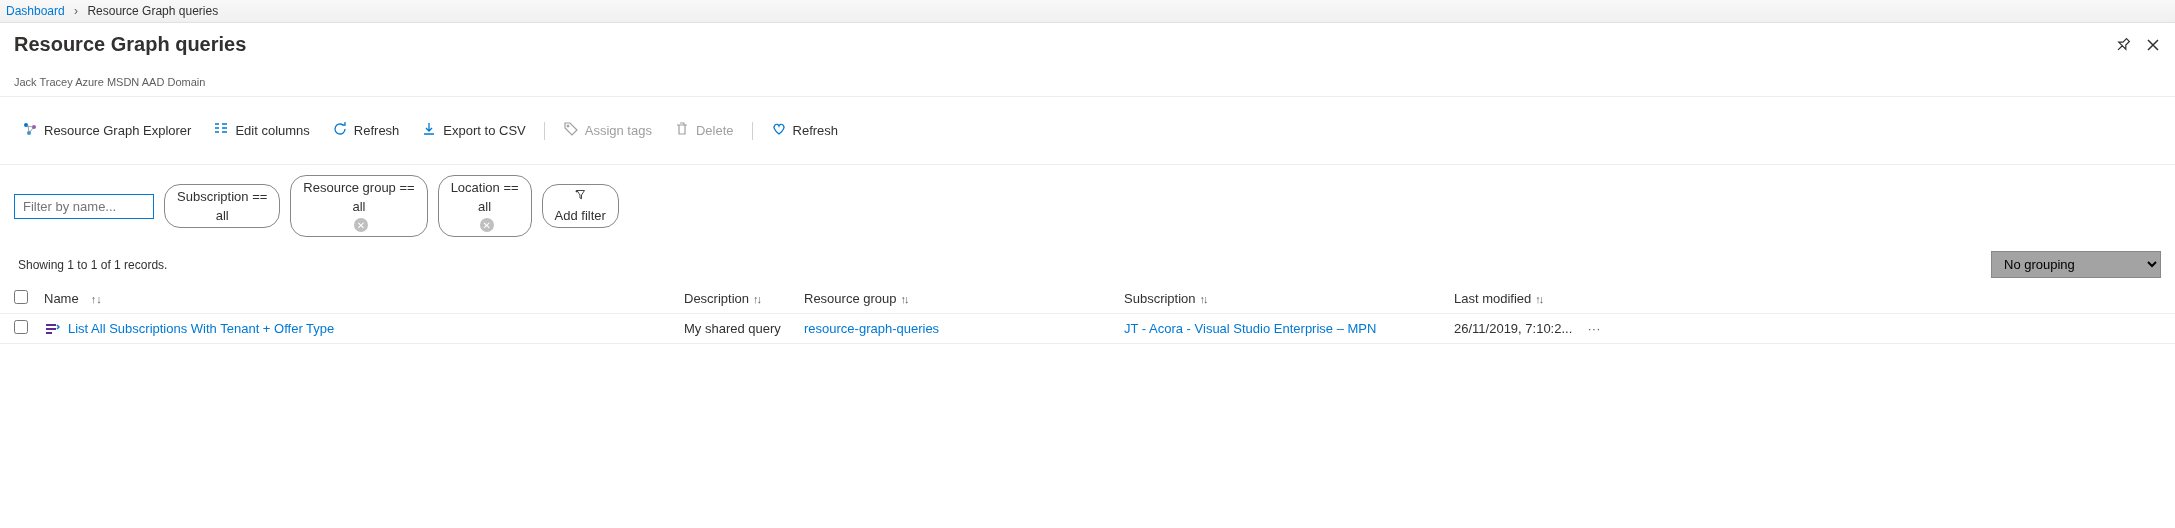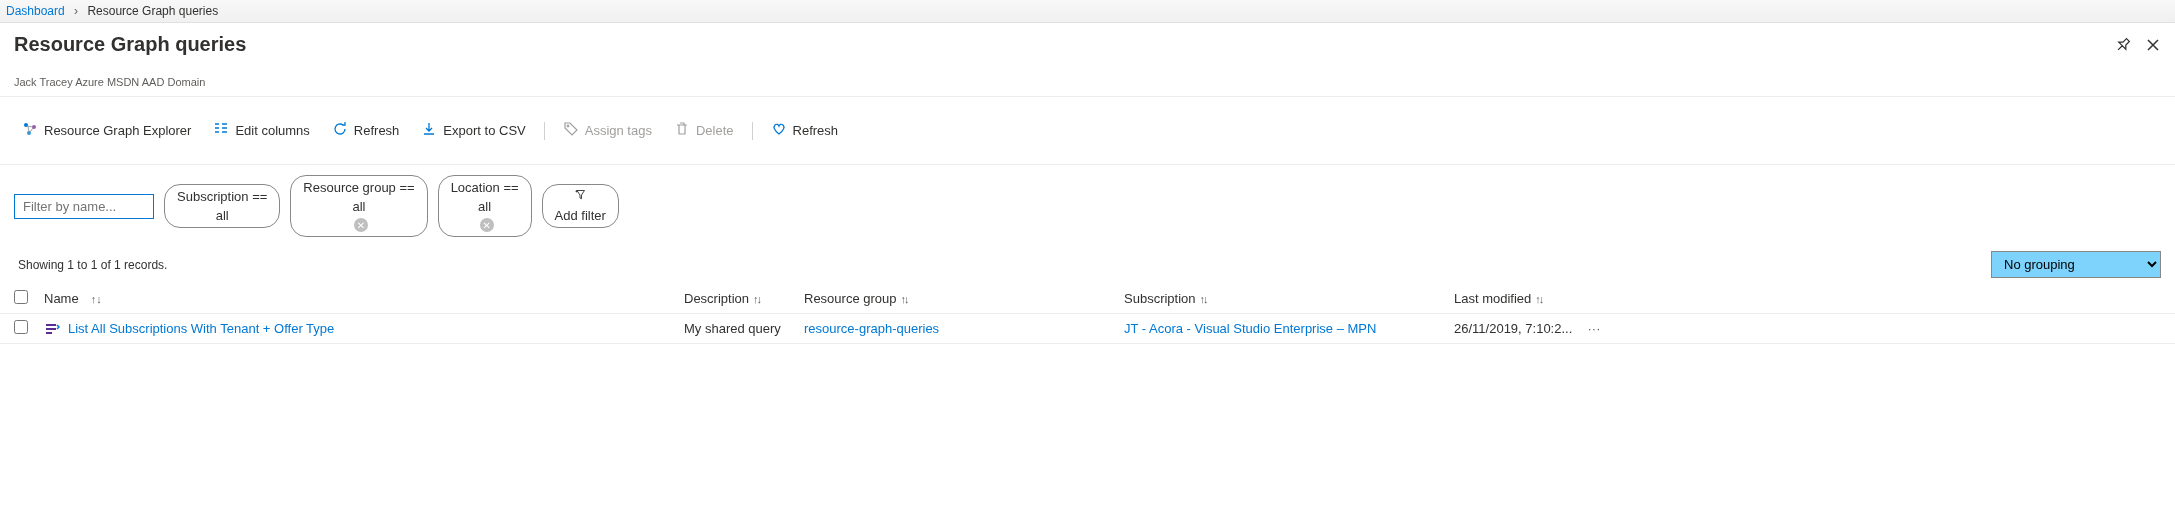--- a/index.html
+++ b/index.html
@@ -89,21 +89,21 @@
   justify-content: space-between;
   align-items: center;
   padding: 4px 14px 6px 18px;
   font-size: 12px;
 }
 .grouping-select {
   border: 1px solid #8a8886;
   padding: 4px 8px;
   font-size: 13px;
   width: 170px;
-  background: #7dd3fc;
+  background: #a3a3a3;
 }
 
 .grid {
   width: 100%;
 }
 .grid-header, .grid-row {
   display: flex;
   align-items: center;
   border-bottom: 1px solid #ededed;
   padding: 6px 14px;

